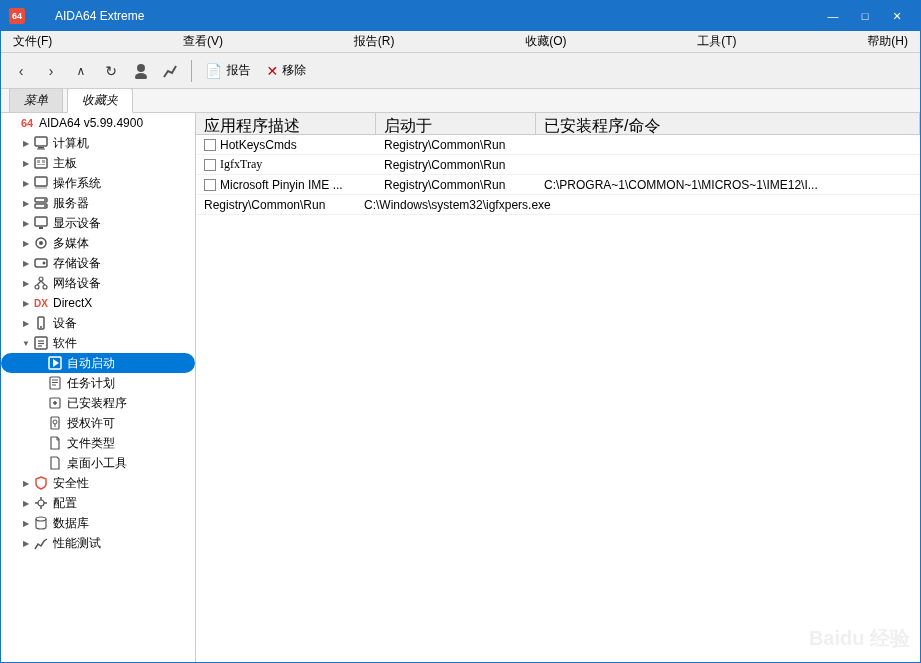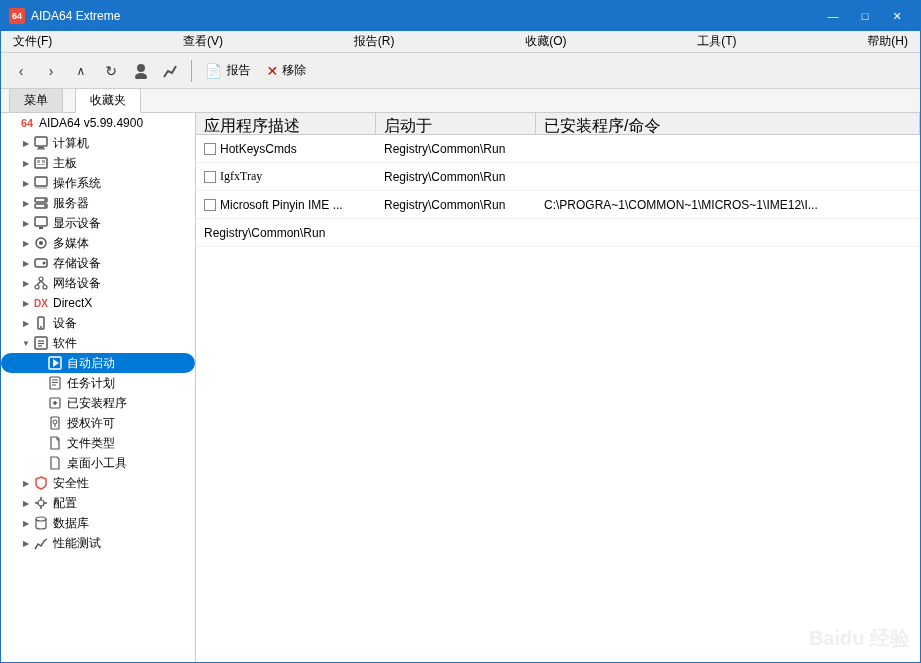--- a/index.html
+++ b/index.html
@@ -28,20 +28,21 @@
       margin-right: 6px;
       background: #e74c3c;
       border-radius: 2px;
       display: flex; align-items: center; justify-content: center;
       font-size: 9px; font-weight: bold; color: white;
     }
     .title-bar-text {
       flex: 1;
       font-size: 12px;
       color: white;
+      margin-left: 24px;
     }
     .title-bar-controls {
       display: flex;
       gap: 2px;
     }
     .title-btn {
       width: 30px; height: 20px;
       display: flex; align-items: center; justify-content: center;
       font-size: 11px;
       color: white;
@@ -111,22 +112,23 @@
       padding: 0 8px;
       border-bottom: 1px solid #ccc;
     }
     .tab {
       padding: 3px 14px;
       font-size: 12px;
       border: 1px solid #ccc;
       border-bottom: none;
       background: #e0e0e0;
       cursor: pointer;
-      margin-right: 12px;
+      margin-right: 4px;
       border-radius: 3px 3px 0 0;
+      font-style: italic;
     }
     .tab.active {
       background: #fff;
       border-color: #ccc;
       border-bottom: 1px solid #fff;
       margin-bottom: -1px;
     }
 
     
     .main-layout {
@@ -197,21 +199,21 @@
       cursor: pointer;
     }
 
     .table-body {
       flex: 1;
       overflow-y: auto;
     }
     .table-row {
       display: flex;
       align-items: center;
-      height: 28px;
+      height: 20px;
       border-bottom: 1px solid #f0f0f0;
       cursor: pointer;
     }
     .table-cell {
       padding: 2px 8px;
       font-size: 12px;
       white-space: nowrap;
       overflow: hidden;
       text-overflow: ellipsis;
       display: flex;
@@ -579,20 +581,21 @@
           <div class="table-row">
             <div class="table-cell" style="width: 180px;">
               <div class="cell-checkbox"></div>
               <span>Microsoft Pinyin IME ...</span>
             </div>
             <div class="table-cell" style="width: 160px;">Registry\Common\Run</div>
             <div class="table-cell" style="flex: 1 1 0%;">C:\PROGRA~1\COMMON~1\MICROS~1\IME12\I...</div>
           </div>
           <div class="table-row">
             <div class="table-cell" style="width: 160px;">Registry\Common\Run</div>
+            <div class="table-cell" style="flex: 1 1 0%;">C:\Windows\system32\igfxpers.exe</div>
           </div>
         </div>
     </div>
 
   </div>
 
   <div class="watermark">Baidu 经验</div>
 
 </div>
 

